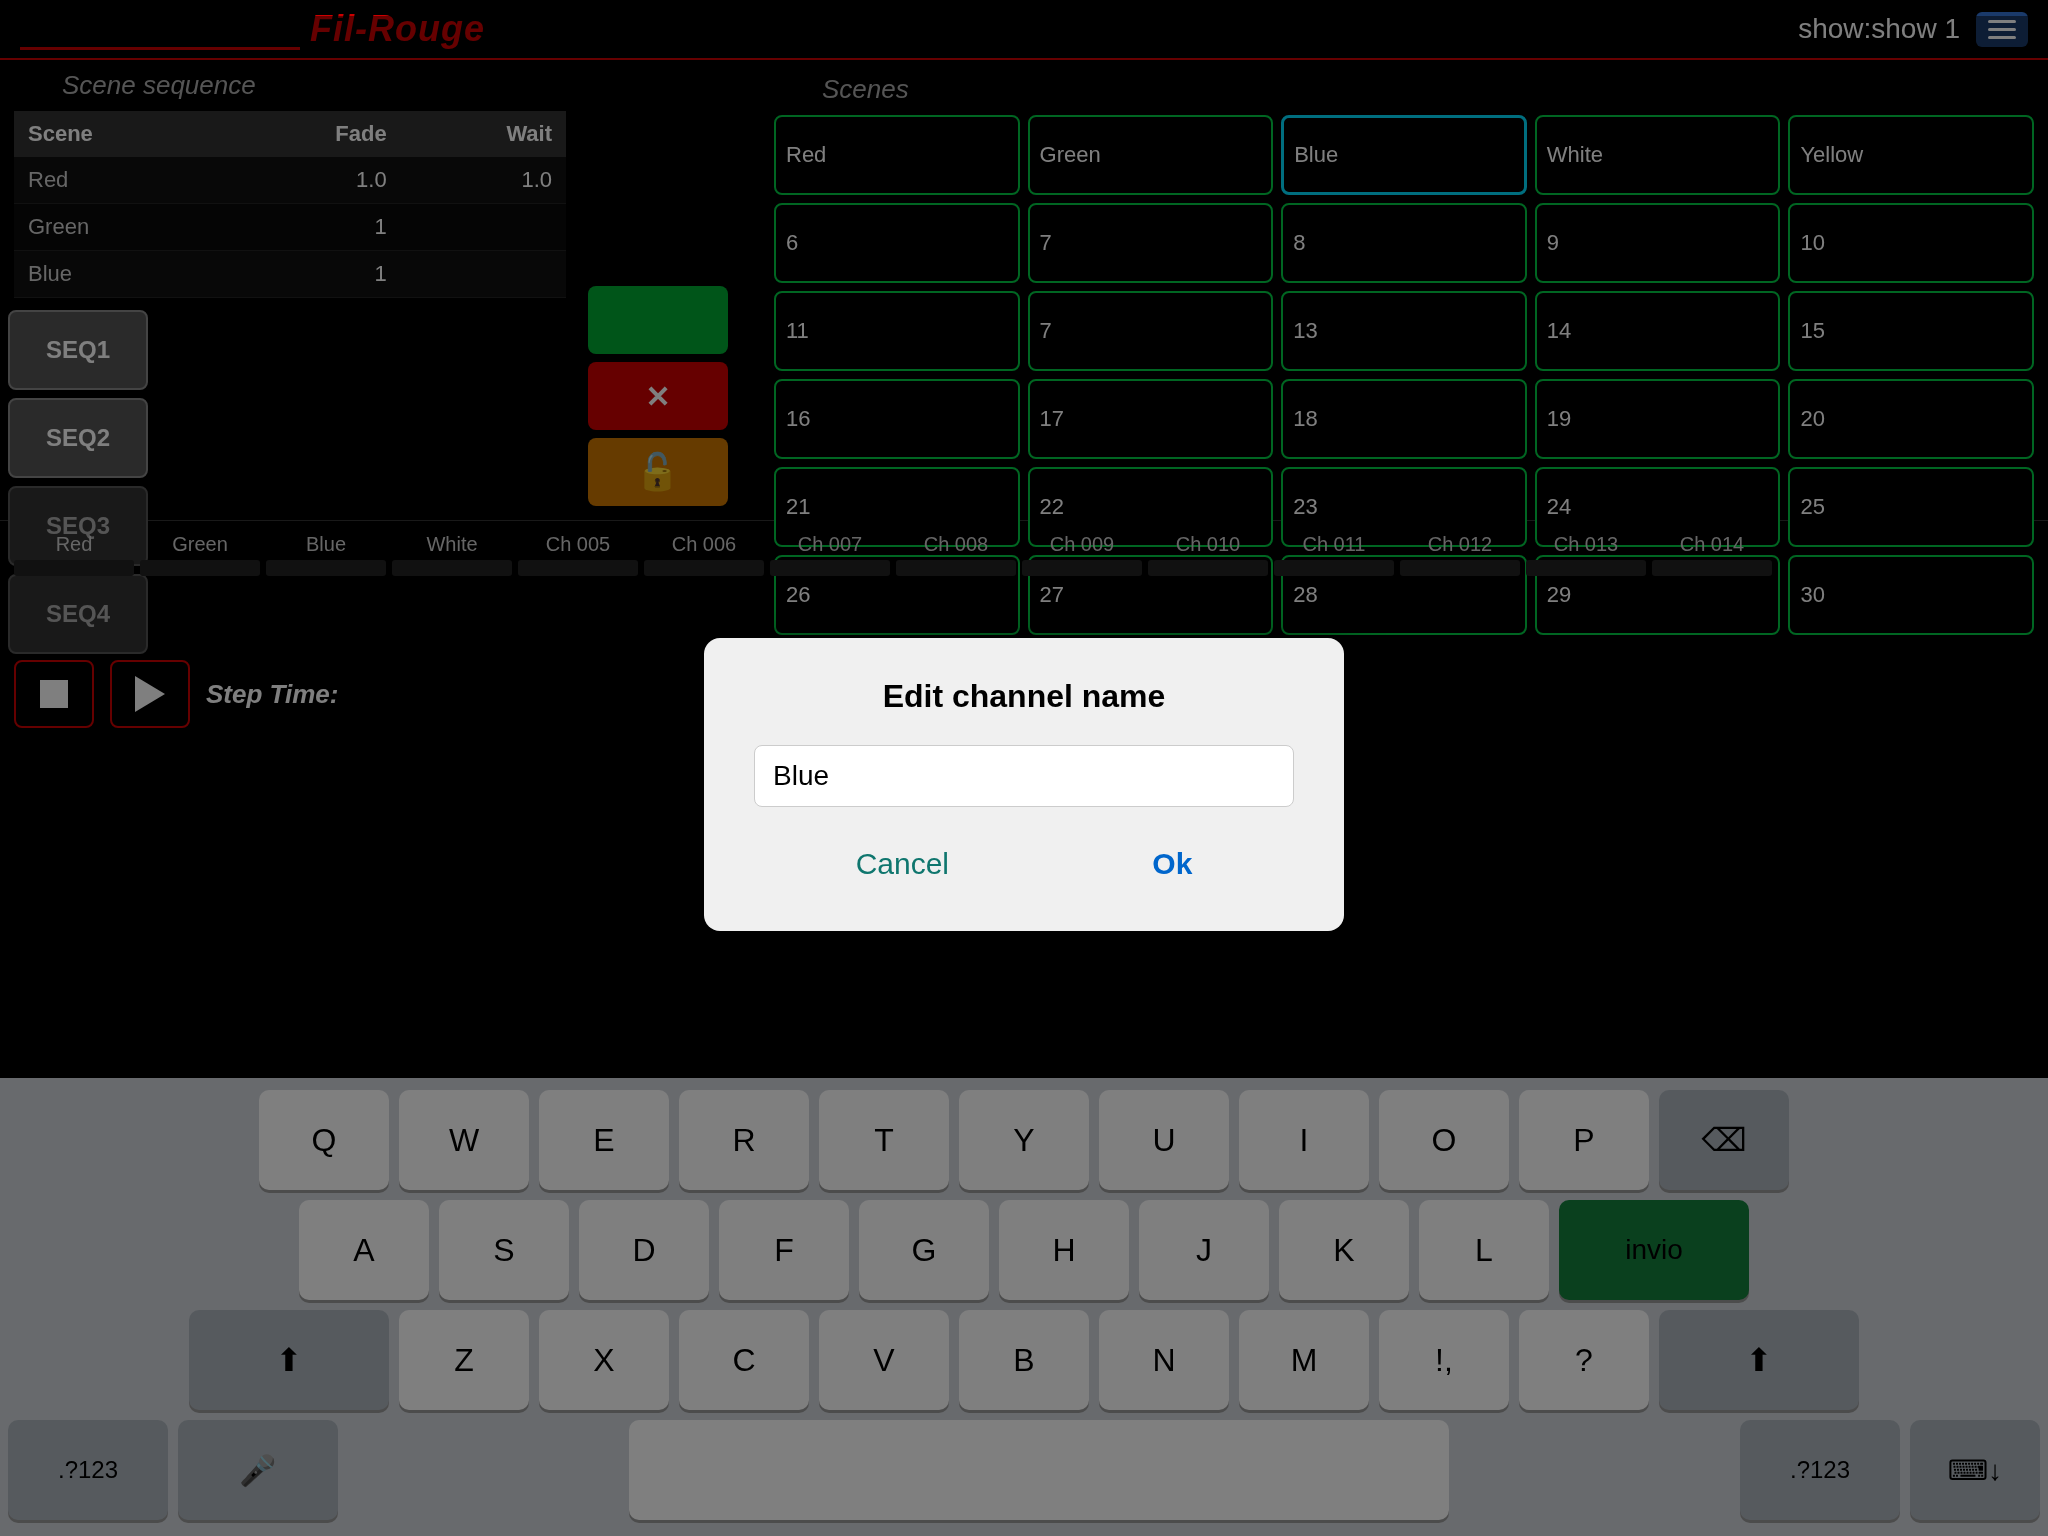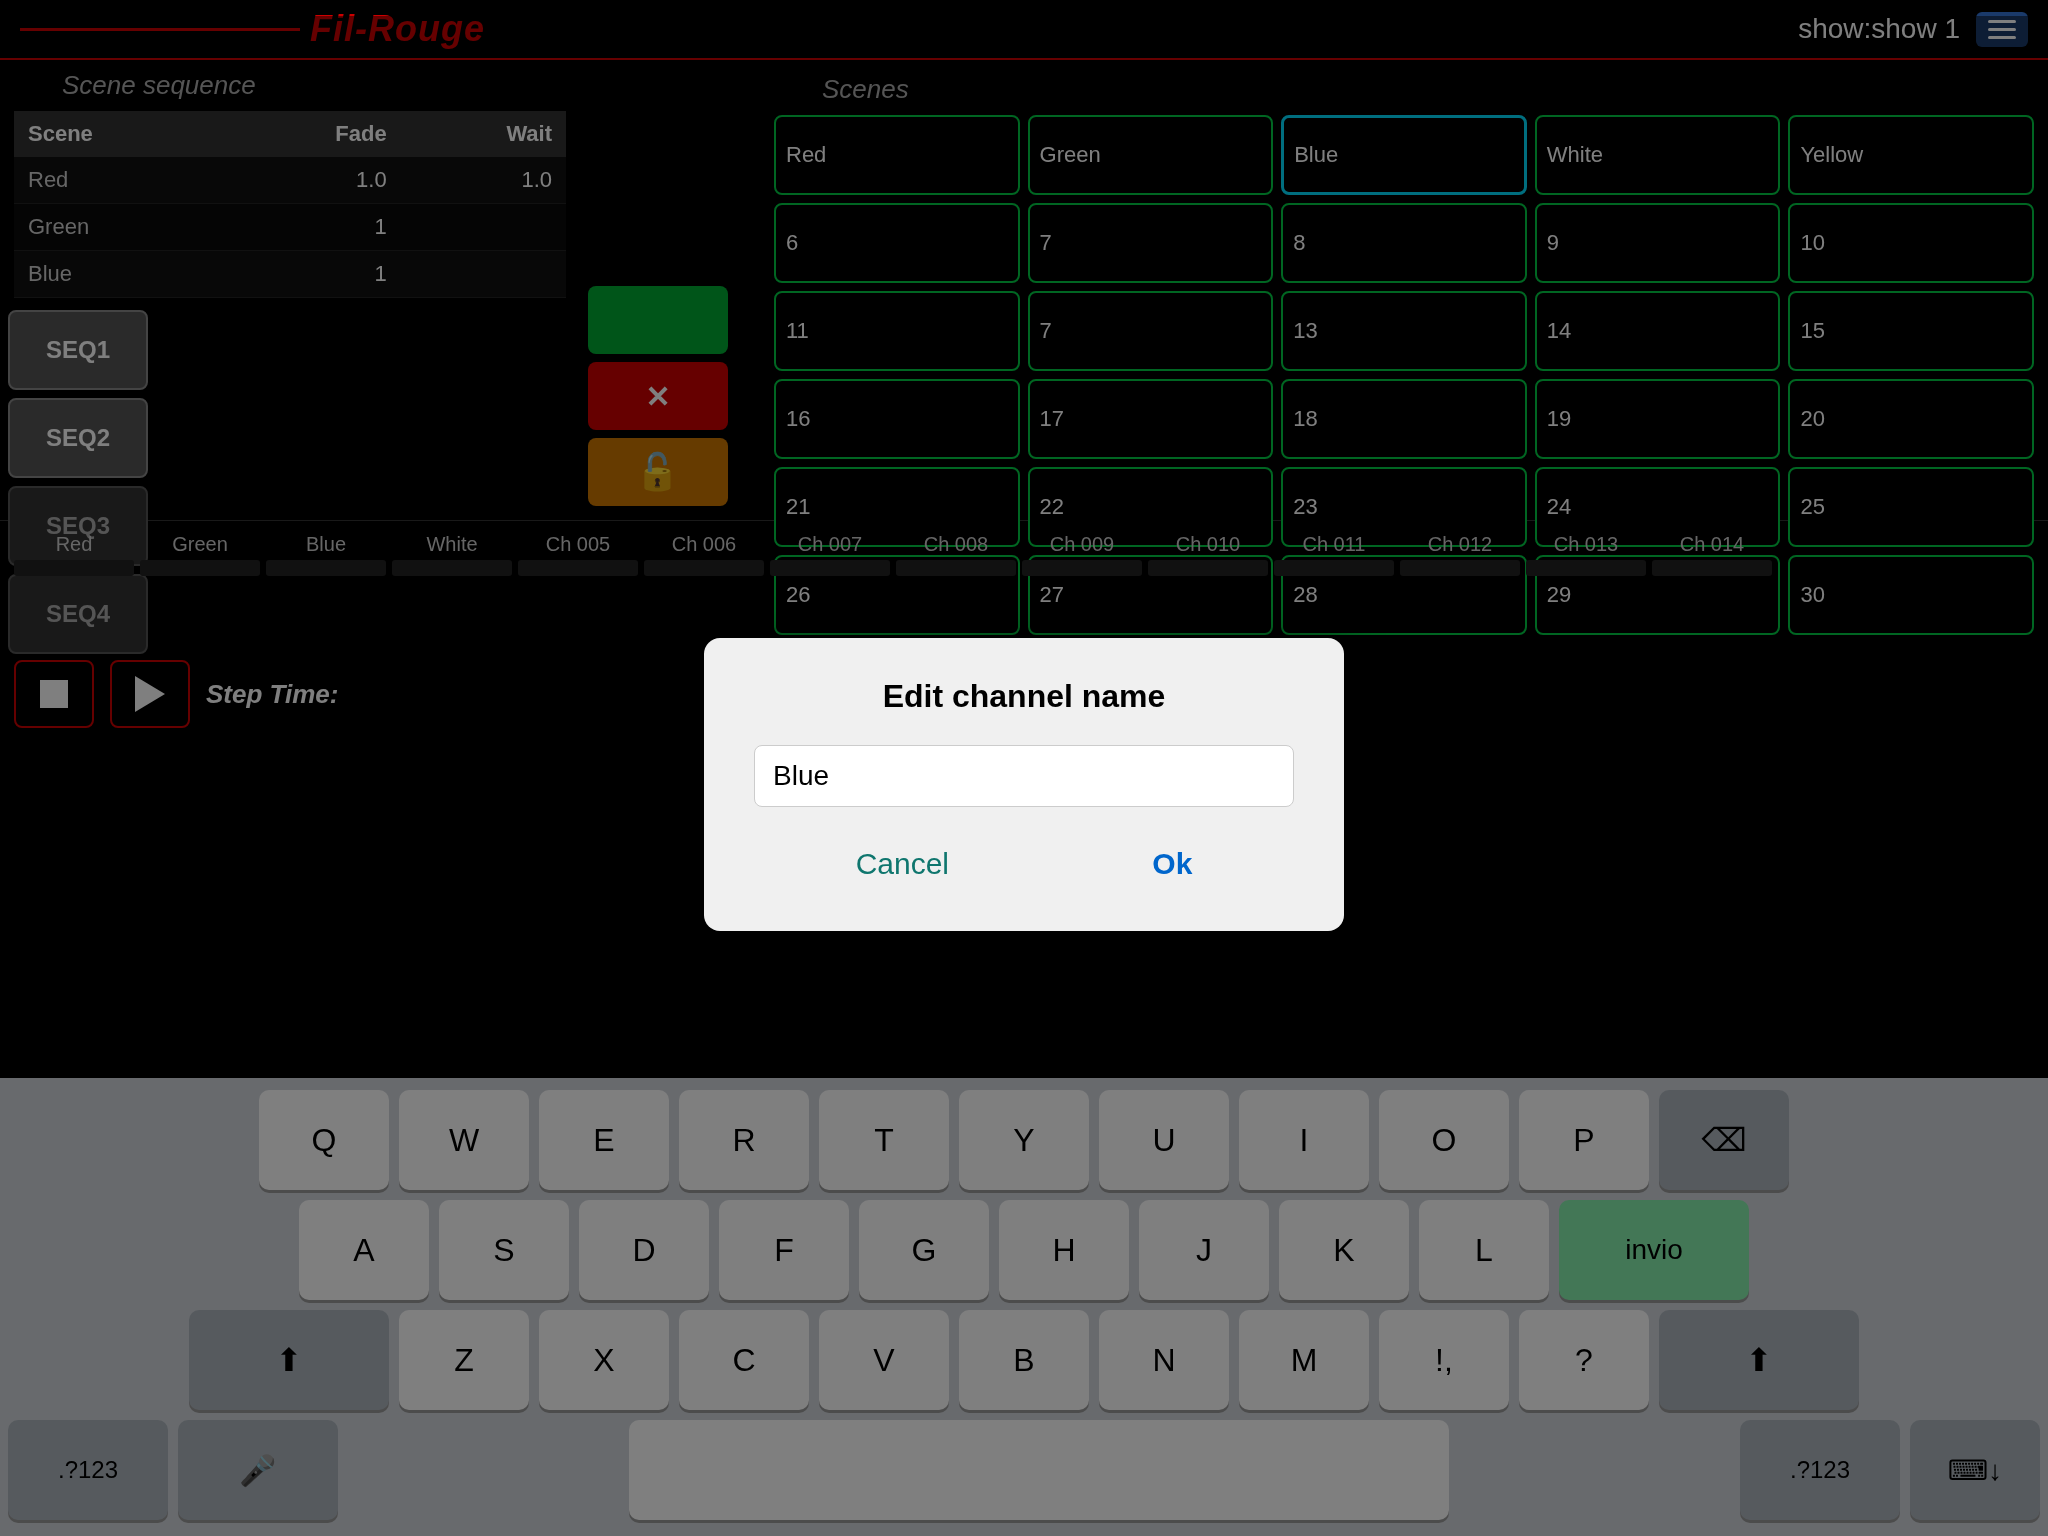--- a/index.html
+++ b/index.html
@@ -17,21 +17,21 @@
       display: flex;
       align-items: center;
       justify-content: space-between;
       padding: 8px 20px;
       background: #000;
       border-bottom: 2px solid #cc0000;
       height: 60px;
     }
     .top-bar-left {
       display: flex;
-      align-items: center;
+      align-items: flex-end;
     }
     .app-title {
       color: #cc0000;
       font-size: 36px;
       font-style: italic;
       font-weight: bold;
       letter-spacing: 1px;
     }
     .red-line {
       width: 280px;
@@ -364,21 +364,21 @@
       flex: 1;
       max-width: 820px;
       background: #fff;
       height: 100px;
     }
     .kb-key.backspace {
       background: #adb5bd;
       min-width: 130px;
     }
     .kb-key.invio {
-      background: #86efac;
+      background: #15803d;
       min-width: 190px;
       font-size: 28px;
     }
     .kb-bottom-row {
       display: flex;
       justify-content: space-between;
       align-items: center;
       gap: 10px;
       margin-top: 4px;
     }

